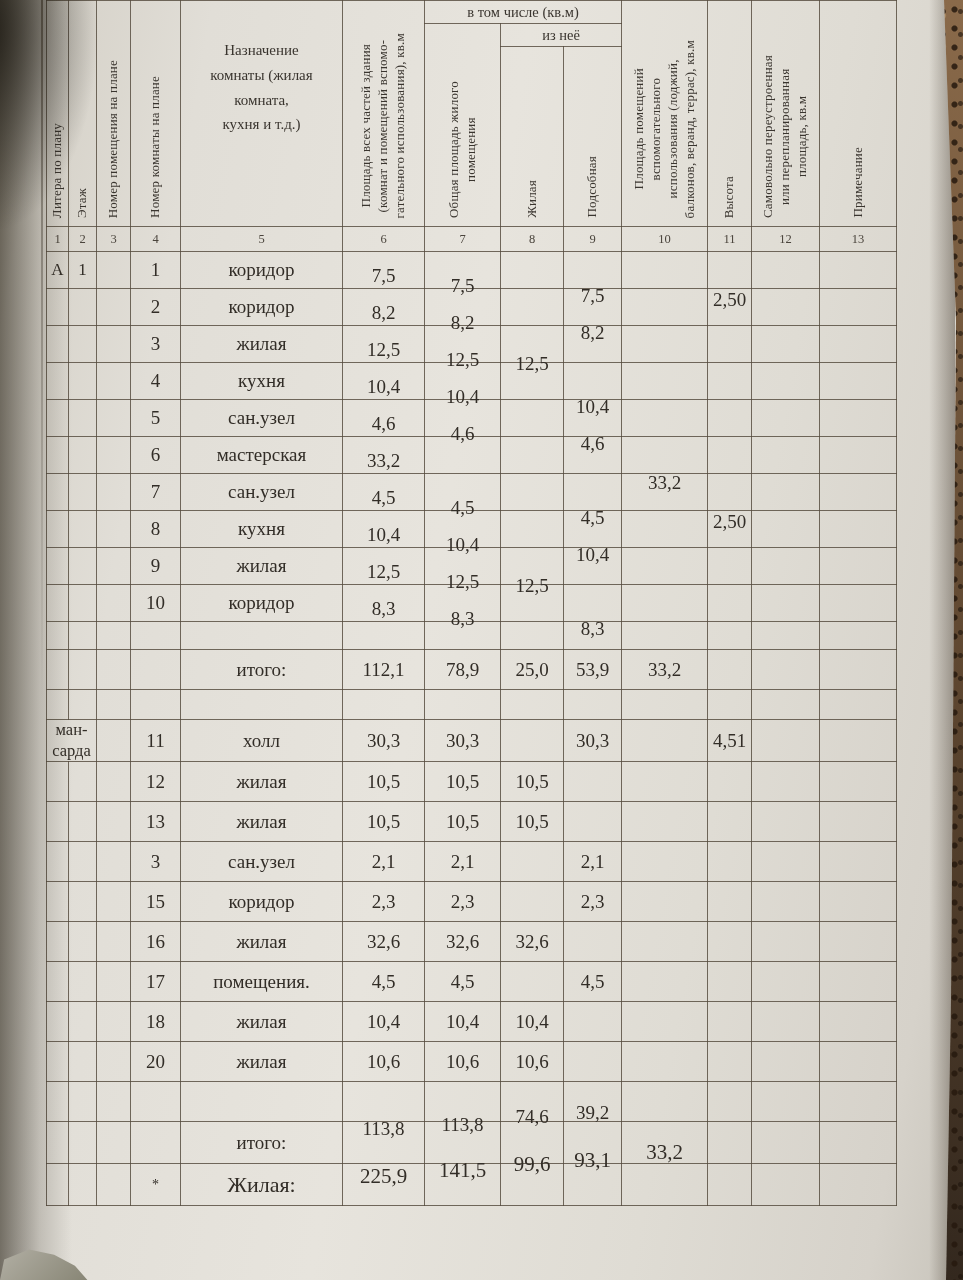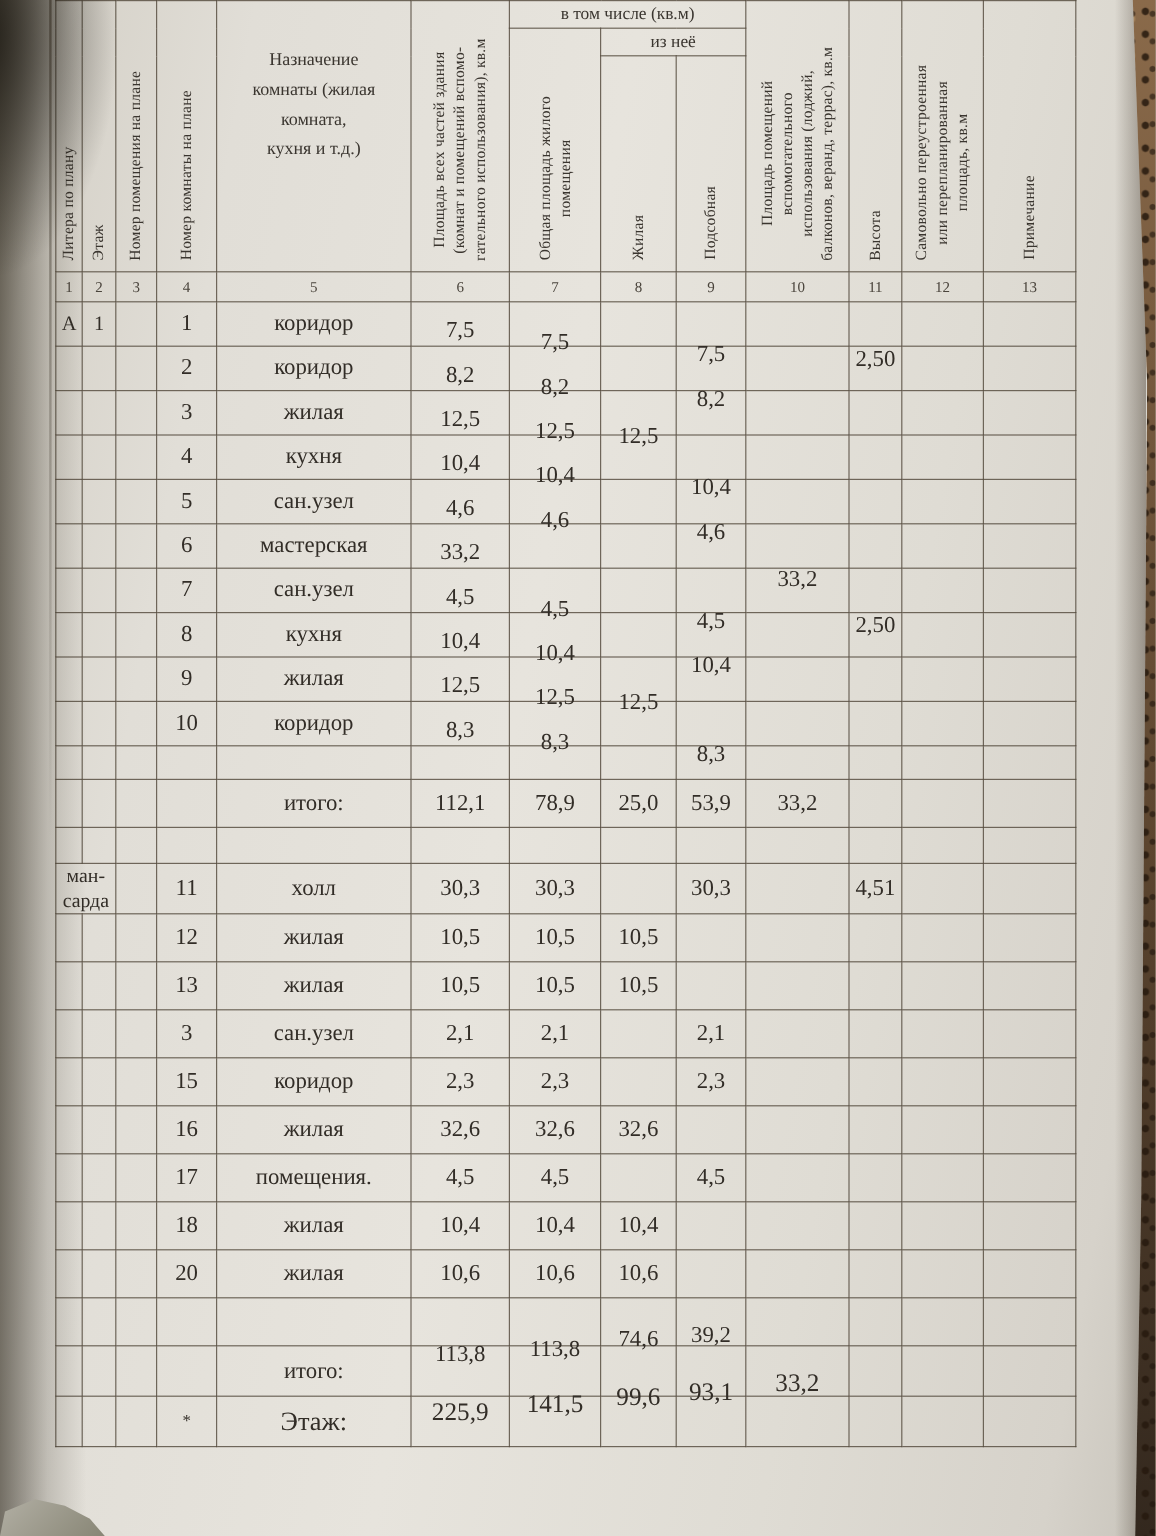--- a/index.html
+++ b/index.html
@@ -492,21 +492,21 @@
             <td class="dc c10"></td>
             <td class="dc c11"></td>
             <td class="dc c12"></td>
             <td class="dc c13"></td>
           </tr>
           <tr class="grand">
             <td class="dc c1"></td>
             <td class="dc c2"></td>
             <td class="dc c3"></td>
             <td class="dc c4"><span class="v">*</span></td>
-            <td class="dc c5"><span class="v">Этаж:</span></td>
+            <td class="dc c5"><span class="v">Жилая:</span></td>
             <td class="dc c6"><span class="v" style="transform: translateY(-8px);">225,9</span></td>
             <td class="dc c7"><span class="v" style="transform: translateY(-14px);">141,5</span></td>
             <td class="dc c8"><span class="v" style="transform: translateY(-20px);">99,6</span></td>
             <td class="dc c9"><span class="v" style="transform: translateY(-24px);">93,1</span></td>
             <td class="dc c10"><span class="v" style="transform: translateY(-32px);">33,2</span></td>
             <td class="dc c11"></td>
             <td class="dc c12"></td>
             <td class="dc c13"></td>
           </tr>
         </tbody>

